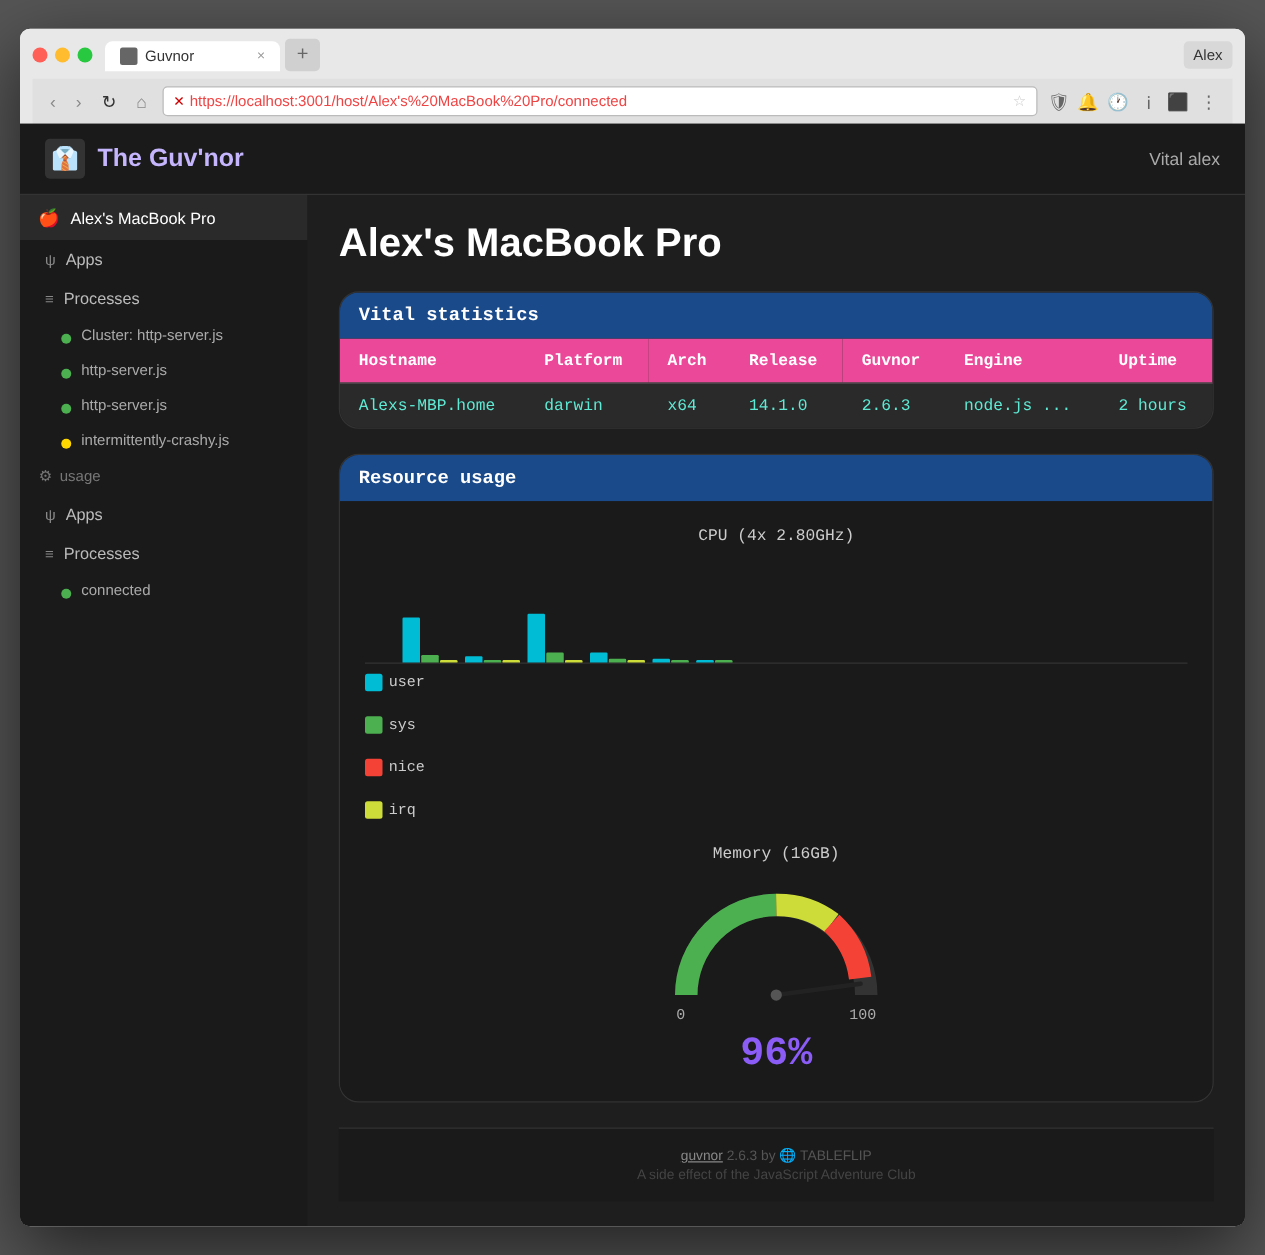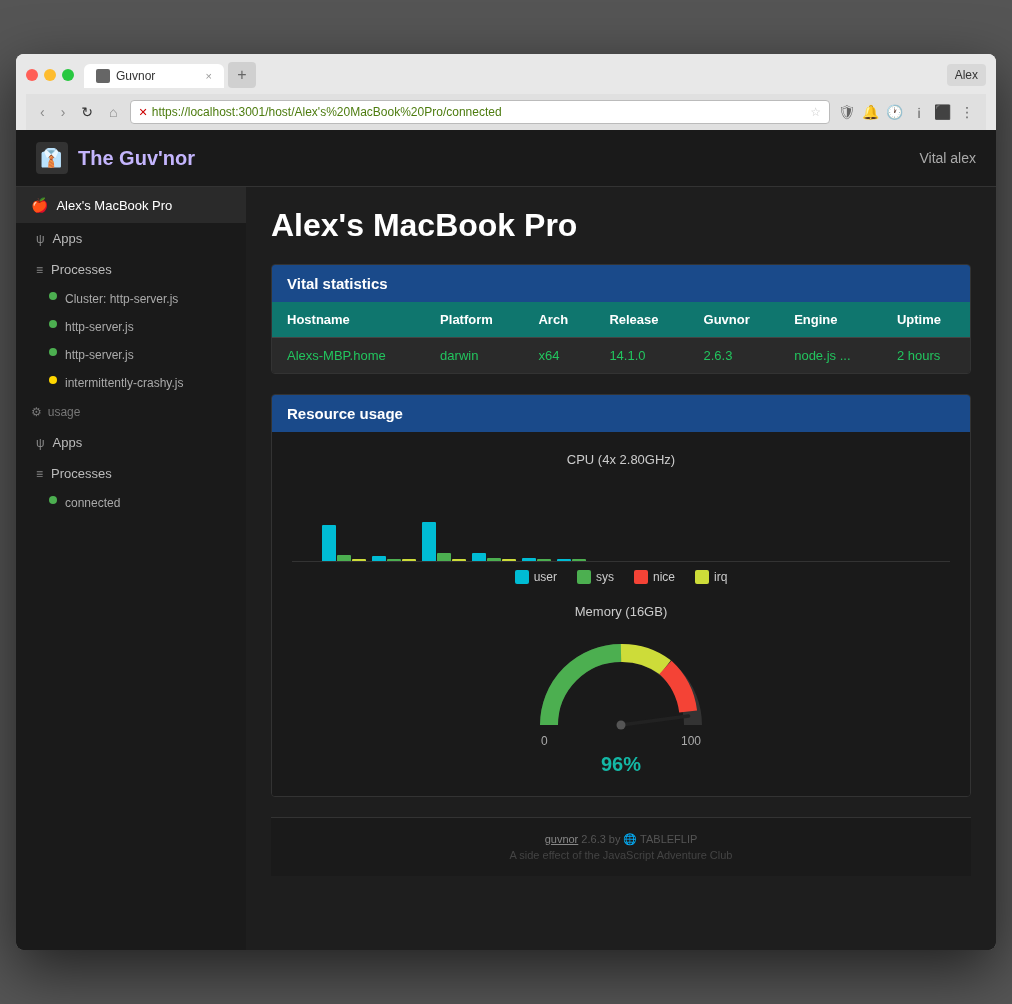--- a/index.html
+++ b/index.html
@@ -100,21 +100,21 @@
       border: 1px solid #bbb;
       border-radius: 4px;
       padding: 4px 8px;
       font-size: 12px;
       color: #333;
       display: flex;
       align-items: center;
       gap: 4px;
     }
     .url-secure { color: #c00; font-size: 11px; }
-    .url-text { color: #4d7c0f; }
+    .url-text { color: #ef4444; }
     .url-star { color: #ccc; margin-left: auto; }
     .toolbar-icons {
       display: flex; gap: 6px; align-items: center;
     }
     .toolbar-icon {
       width: 18px; height: 18px;
       color: #666; font-size: 14px;
       display: flex; align-items: center; justify-content: center;
     }
 
@@ -198,21 +198,21 @@
       font-size: 12px;
       color: #888;
     }
 
     .sidebar-sub-item {
       padding: 7px 20px 7px 30px;
       color: #aaa;
       font-size: 12px;
       cursor: pointer;
       display: flex;
-      align-items: flex-start;
+      align-items: flex-end;
       gap: 8px;
       border-left: 3px solid transparent;
     }
     .sidebar-sub-item .status-dot {
       width: 8px; height: 8px;
       border-radius: 50%;
       background: #4caf50;
       flex-shrink: 0;
     }
     .sidebar-sub-item .status-dot.yellow { background: #ffd700; }
@@ -240,49 +240,50 @@
       color: #fff;
       font-size: 32px;
       font-weight: 600;
       margin-bottom: 20px;
     }
 
     
     .section-card {
       background: #1e1e1e;
       border: 1px solid #333;
-      border-radius: 4px;
+      border-radius: 16px;
       margin-bottom: 20px;
       overflow: hidden;
+      font-family: Liberation Mono, monospace;
     }
     .section-header {
       background: #1a4a8a;
       padding: 10px 15px;
       color: #fff;
       font-size: 15px;
       font-weight: 600;
     }
 
     .stats-table {
       width: 100%;
       border-collapse: collapse;
       background: #2a2a2a;
     }
     .stats-table th {
       padding: 10px 15px;
       text-align: left;
       color: #fff;
       font-size: 13px;
       font-weight: 600;
-      background: #0f766e;
+      background: #ec4899;
       border-bottom: 1px solid #444;
     }
     .stats-table td {
       padding: 10px 15px;
-      color: #22c55e;
+      color: #5eead4;
       font-size: 13px;
       border-bottom: 1px solid #333;
     }
     .stats-table tr:last-child td { border-bottom: none; }
 
     
     .resource-content {
       background: #1a1a1a;
       padding: 20px;
     }
@@ -292,20 +293,21 @@
       color: #ccc;
       font-size: 13px;
       margin-bottom: 15px;
     }
 
     .cpu-legend {
       display: flex;
       justify-content: center;
       gap: 20px;
       margin-top: 8px;
+      flex-direction: column;
     }
     .legend-item {
       display: flex;
       align-items: center;
       gap: 5px;
       color: #ccc;
       font-size: 12px;
     }
     .legend-color {
       width: 14px; height: 14px;
@@ -332,22 +334,22 @@
       display: flex;
       justify-content: space-between;
       width: 160px;
       color: #aaa;
       font-size: 12px;
       margin-top: -10px;
     }
 
     .gauge-percent {
       text-align: center;
-      color: #14b8a6;
-      font-size: 20px;
+      color: #8b5cf6;
+      font-size: 32px;
       font-weight: 600;
       margin-top: 5px;
     }
 
     
     .app-footer {
       background: #1a1a1a;
       padding: 15px 25px;
       text-align: center;
       border-top: 1px solid #333;

